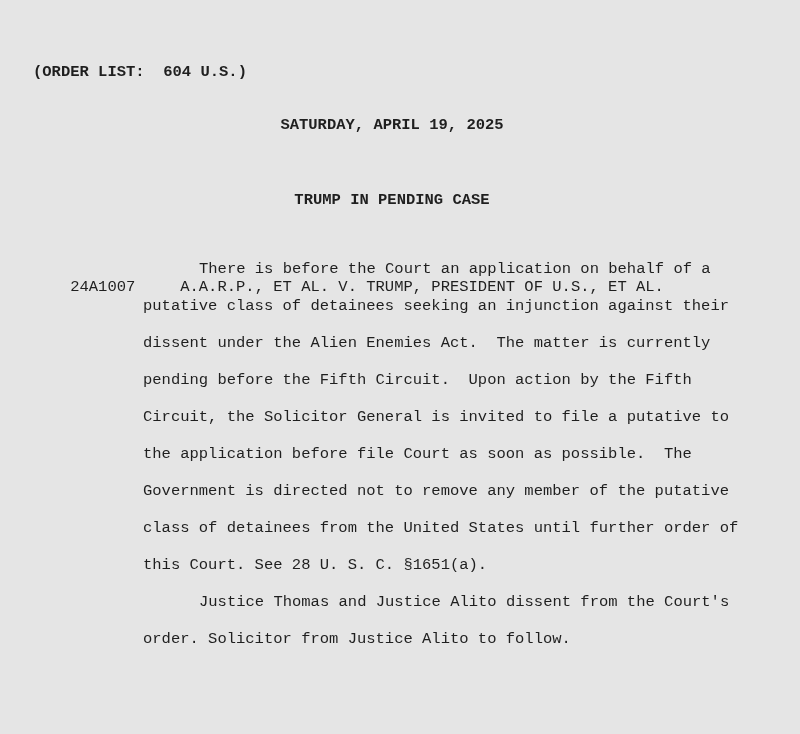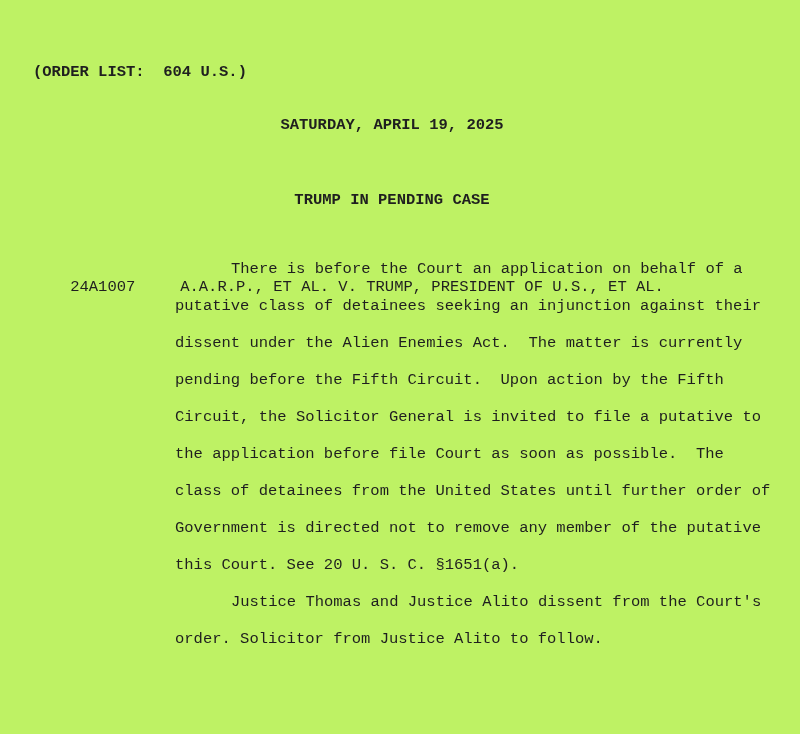--- a/index.html
+++ b/index.html
@@ -4,21 +4,21 @@
 <style>
   html, body {
     margin: 0;
     padding: 0;
     background: #ffffff;
   }
   .doc-page {
     position: relative;
     width: 800px;
     height: 734px;
-    background: #bef264;
+    background: #e5e5e5;
     overflow: hidden;
     font-family: "Liberation Mono", "DejaVu Sans Mono", monospace;
     color: #1f1f1f;
     font-size: 15.5px;
   }
   .order-list-line {
     position: absolute;
     left: 33px;
     top: 62px;
     font-weight: bold;
@@ -59,21 +59,20 @@
   }
   .order-body {
     position: absolute;
     left: 143px;
     top: 251px;
     width: 640px;
   }
   .order-body .line {
     line-height: 37px;
     white-space: pre;
-    margin-left: 32px;
   }
   .order-body .line.indent {
     padding-left: 56px;
   }
 </style>
 </head>
 <body>
 
 <div class="doc-page">
 
@@ -87,20 +86,20 @@
     <span class="docket-number">24A1007</span><span>A.A.R.P., ET AL. V. TRUMP, PRESIDENT OF U.S., ET AL.</span>
   </div>
 
   <div class="order-body">
     <div class="line indent">There is before the Court an application on behalf of a</div>
     <div class="line">putative class of detainees seeking an injunction against their</div>
     <div class="line">dissent under the Alien Enemies Act.  The matter is currently</div>
     <div class="line">pending before the Fifth Circuit.  Upon action by the Fifth</div>
     <div class="line">Circuit, the Solicitor General is invited to file a putative to</div>
     <div class="line">the application before file Court as soon as possible.  The</div>
+    <div class="line">Government is directed not to remove any member of the putative</div>
     <div class="line">class of detainees from the United States until further order of</div>
-    <div class="line">Government is directed not to remove any member of the putative</div>
-    <div class="line">this Court. See 20 U. S. C. §1651(a).</div>
+    <div class="line">this Court. See 28 U. S. C. §1651(a).</div>
     <div class="line indent">Justice Thomas and Justice Alito dissent from the Court's</div>
     <div class="line">order. Solicitor from Justice Alito to follow.</div>
   </div>
 
 </div>
 
 </body></html>

